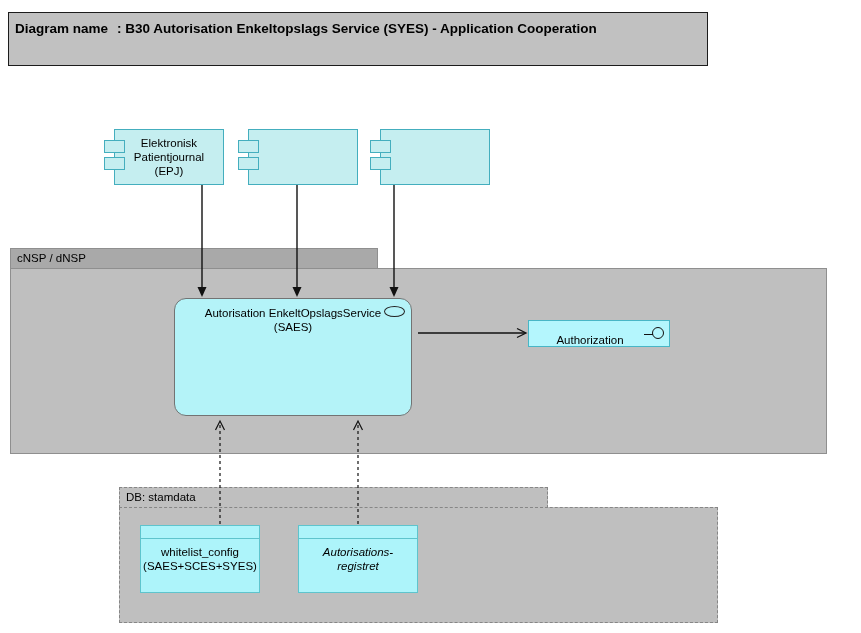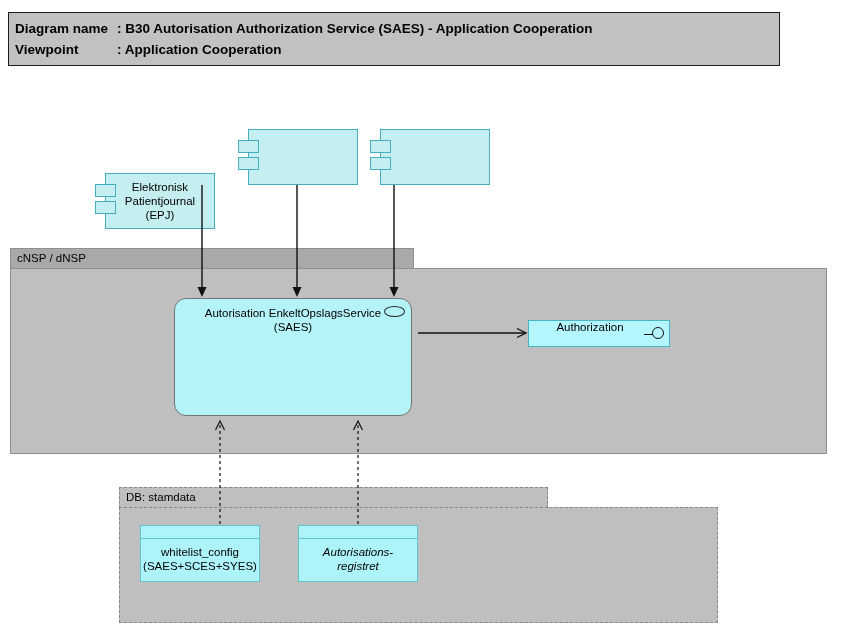--- a/index.html
+++ b/index.html
@@ -1,91 +1,87 @@
 <!DOCTYPE html>
 <html><head>
 <meta charset="utf-8">
 <style>
   * { margin:0; padding:0; box-sizing:border-box; }
   body { background:#ffffff; font-family:"Liberation Sans", sans-serif; }
   .canvas { position:relative; width:861px; height:633px; background:#ffffff; overflow:hidden; color:#000; }
   .pre { white-space:pre-line; }
 
   
-  .title-box { position:absolute; left:8px; top:12px; width:772px; height:54px;
+  .title-box { position:absolute; left:8px; top:12px; width:700px; height:54px;
     background:#c1c1c1; border:1px solid #1c1c1c; padding:5px 6px 0 6px; z-index:2; }
   .title-row { display:grid; grid-template-columns:102px 1fr; font-weight:bold;
     font-size:13.5px; line-height:21px; }
 
   
   .component { position:absolute; top:129px; width:110px; height:56px;
     background:#c5eef0; border:1px solid #44aebe; z-index:3;
     display:flex; align-items:center; justify-content:center;
     text-align:center; font-size:11.5px; line-height:14px; }
-  .comp-epj { left:105px;margin-top:44px; }
+  .comp-epj { left:114px; }
   .comp-lps { left:248px; }
   .comp-kom { left:380px; }
   .ctab { position:absolute; left:-11px; width:21px; height:13px;
     background:#c5eef0; border:1px solid #44aebe; }
   .ctab.t1 { top:10px; } .ctab.t2 { top:27px; }
 
   
-  .nsp-tab { position:absolute; left:10px; top:248px; width:404px; height:21px;
+  .nsp-tab { position:absolute; left:10px; top:248px; width:368px; height:21px;
     background:#a9a9a9; border:1px solid #8f8f8f; z-index:2;
     font-size:11.5px; padding:3px 0 0 6px; }
   .nsp-body { position:absolute; left:10px; top:268px; width:817px; height:186px;
     background:#bfbfbf; border:1px solid #8f8f8f; z-index:1; }
 
   
   .saes { position:absolute; left:174px; top:298px; width:238px; height:118px;
     background:#b4f3f8; border:1px solid #737373; border-radius:12px; z-index:3;
     text-align:center; font-size:11.5px; line-height:14px; padding-top:7px; }
   .saes-oval { position:absolute; right:6px; top:7px; width:21px; height:11px;
     border:1.5px solid #222; border-radius:50%; }
 
   
   .auth { position:absolute; left:528px; top:320px; width:142px; height:27px;
     background:#b4f6fd; border:1px solid #48b6c6; z-index:3;
-    display:flex; align-items:flex-start; justify-content:center; font-size:11.5px; }
+    display:flex; align-items:flex-end; justify-content:center; font-size:11.5px; }
   .auth .label { margin-right:18px; }
   .lp-line { position:absolute; right:16px; top:12.5px; width:9px; height:1.5px; background:#111; }
   .lp-circle { position:absolute; right:5px; top:6px; width:12px; height:12px;
     border:1.5px solid #111; border-radius:50%; background:transparent; }
 
   
   .db-tab { position:absolute; left:119px; top:487px; width:429px; height:21px;
     background:#bfbfbf; border:1px dashed #868686; z-index:2;
     font-size:11.5px; padding:3px 16px 0 6px; }
   .db-body { position:absolute; left:119px; top:507px; width:599px; height:116px;
     background:#bfbfbf; border:1px dashed #868686; z-index:1; }
 
   
-  .store { position:absolute; top:525px; width:120px; height:57px;
+  .store { position:absolute; top:525px; width:120px; height:68px;
     background:#adf4fa; border:1px solid #5ec4cd; z-index:3;
     text-align:center; font-size:11.5px; line-height:14px; }
   .store-wl { left:140px; } .store-ar { left:298px;font-style:italic; }
   .store-header { height:13px; border-bottom:1px solid #5ec4cd; }
   .store-label { padding-top:6px; }
 
   
   svg.arrows { position:absolute; left:0; top:0; z-index:4; pointer-events:none; }
 </style>
 </head>
 <body>
 
 <div class="canvas">
 
   <div class="title-box">
     <div class="title-row">
       <span>Diagram name</span>
-      <span>: B30 Autorisation Authorization Service (SAES) - Application Cooperation</span>
-    </div>
-    <div class="title-row">
-      <span>Viewpoint</span>
-      <span>: Application Cooperation</span>
+      <span>: B30 Autorisation Enkeltopslags Service (SYES) - Application Cooperation</span>
     </div>
   </div>
 
   <div class="component comp-epj">
     <span class="ctab t1"></span>
     <span class="ctab t2"></span>
     <span class="pre">Elektronisk
 Patientjournal
 (EPJ)</span>
   </div>

